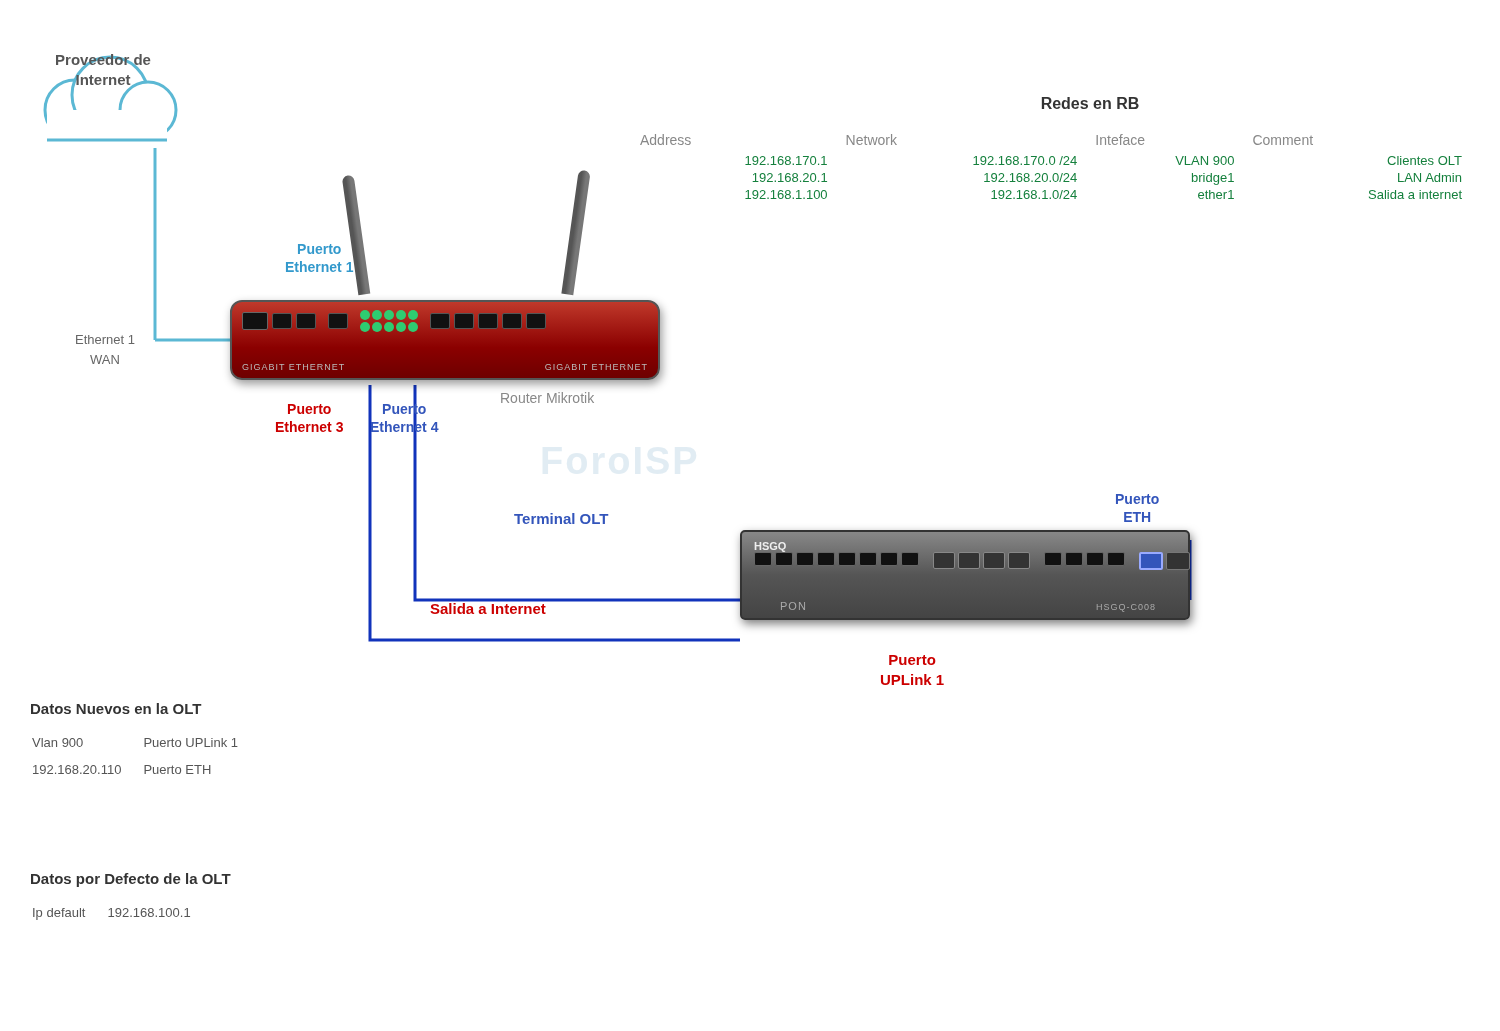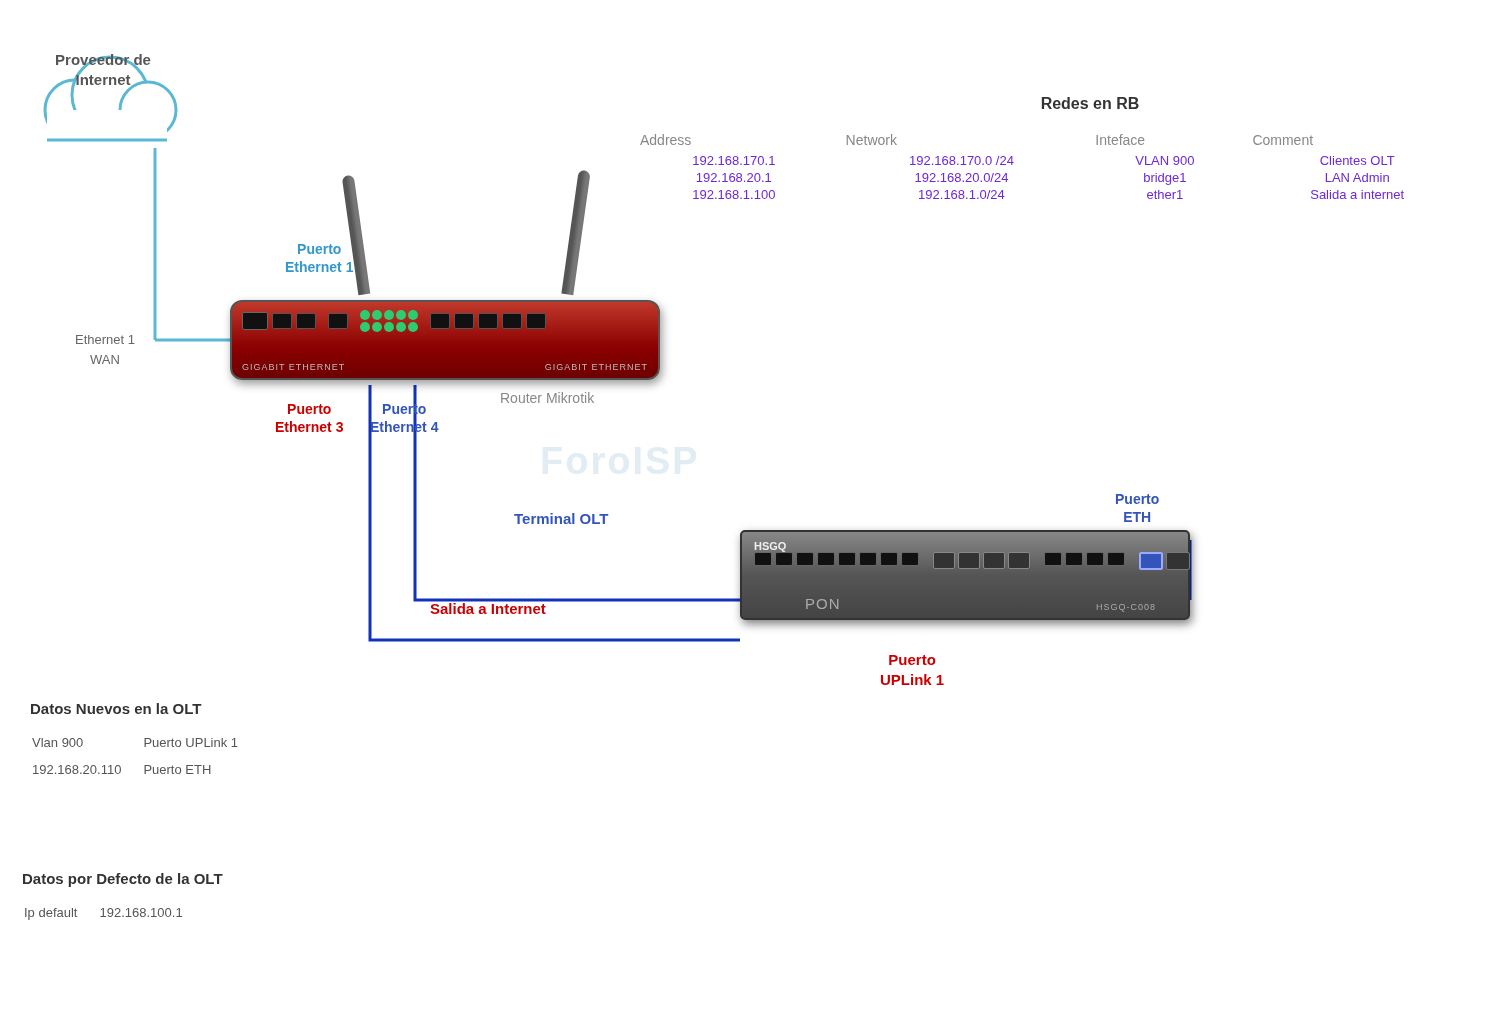--- a/index.html
+++ b/index.html
@@ -59,24 +59,24 @@
       width: 100%;
     }
     .redes-table th {
       color: #888;
       font-size: 14px;
       font-weight: normal;
       padding: 2px 18px 4px 0;
       text-align: left;
     }
     .redes-table td {
-      color: #6d28d9;
+      color: #15803d;
       font-size: 13px;
       padding: 1px 18px 1px 0;
-      text-align: center;
+      text-align: right;
     }
 
     
     .router-device {
       position: absolute;
       top: 300px;
       left: 230px;
       width: 430px;
       height: 80px;
       background: linear-gradient(180deg, #c0392b 0%, #8b0000 60%, #6e0000 100%);
@@ -234,21 +234,21 @@
       color: #555;
       line-height: 1.9;
     }
     .bottom-info-table td {
       padding-right: 20px;
       vertical-align: top;
     }
     .bottom-info2 {
       position: absolute;
       top: 870px;
-      left: 22px;
+      left: 30px;
       width: 700px;
     }
 
     
     .wires-svg {
       position: absolute;
       top: 0;
       left: 0;
       width: 1500px;
       height: 1031px;
@@ -412,21 +412,21 @@
 
       <div style="width:18px;height:14px;background:#111;border:1px solid #666;border-radius:2px;"></div>
       <div style="width:18px;height:14px;background:#111;border:1px solid #666;border-radius:2px;"></div>
       <div style="width:18px;height:14px;background:#111;border:1px solid #666;border-radius:2px;"></div>
       <div style="width:18px;height:14px;background:#111;border:1px solid #666;border-radius:2px;"></div>
       <div style="width:8px;"></div>
 
       <div style="width:24px;height:18px;background:#3355bb;border:2px solid #99aaff;border-radius:2px;"></div>
       <div style="width:24px;height:18px;background:#333;border:1px solid #777;border-radius:2px;"></div>
     </div>
-    <div style="position:absolute;bottom:6px;left:27px;font-size:15px;color:#aaa;letter-spacing:1px;padding-left:36px;">PON</div>
+    <div style="position:absolute;bottom:6px;left:2px;font-size:11px;color:#aaa;letter-spacing:1px;padding-left:36px;">PON</div>
     <div style="position:absolute;bottom:6px;right:32px;font-size:9px;color:#aaa;letter-spacing:1px;">HSGQ-C008</div>
   </div>
 
   <div class="label-puerto-eth-olt">
     <span>Puerto</span><br>
     <span>ETH</span>
   </div>
 
   <div class="label-puerto-uplink1">
     <span>Puerto</span><br>

